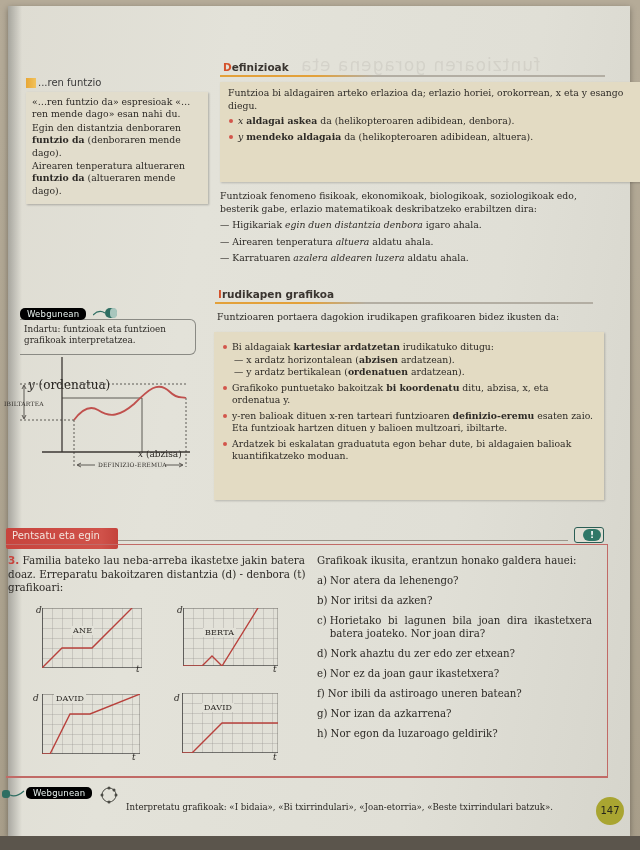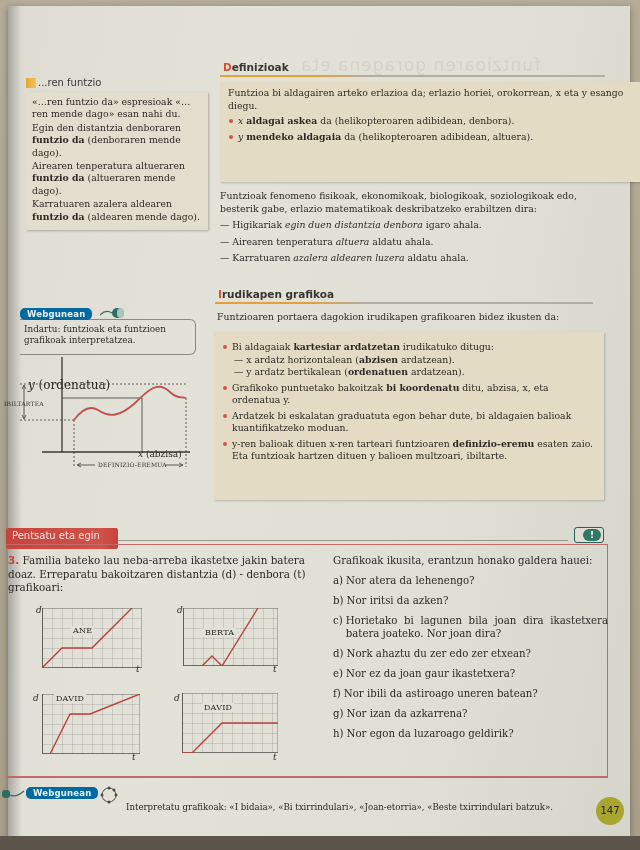--- a/index.html
+++ b/index.html
@@ -75,22 +75,22 @@
   .graf-box {
     position: absolute; left: 214px; top: 332px; width: 390px; height: 168px;
     background: #e3dbc3; padding: 6px 8px;
     font-size: 9.3px; line-height: 12.5px;
     box-shadow: 1px 1px 2px rgba(0,0,0,.2);
   }
   .graf-box .sub { padding-left: 12px; margin-top: 0; }
 
   
   .web-badge {
-    display: inline-block; background: #0369a1; color: #e8f2ee;
-    font-family: "DejaVu Sans", sans-serif; font-weight: bold; font-size: 8.5px;
+    display: inline-block; background: #000000; color: #e8f2ee;
+    font-family: "DejaVu Sans", sans-serif; font-weight: normal; font-size: 8.5px;
     padding: 1px 7px; border-radius: 5px 5px 5px 5px; letter-spacing: .2px;
   }
   .web-note { position: absolute; left: 20px; top: 302px; width: 176px; }
   .web-note .box {
     margin-top: -2px; border: 1px solid #8a8a84; border-radius: 0 6px 6px 0; border-left: none;
     padding: 4px 4px 4px 4px; font-size: 8.8px; line-height: 11px;
     height: 36px;
   }
 
   
@@ -108,21 +108,21 @@
     position: absolute; left: 574px; top: 527px; width: 30px; height: 16px;
     border: 1px solid #2b5e55; border-radius: 3px; background: #e0ded4;
   }
   .pe-icon .blob { position: absolute; right: 2px; top: 1px; width: 18px; height: 12px; border-radius: 6px; background: #2f7868; color:#fff; font-size:9px; font-weight:bold; text-align:center; line-height:12px; font-family:"DejaVu Sans",sans-serif; }
   .pe-frame {
     position: absolute; left: 6px; top: 544px; width: 602px; height: 234px;
     border-top: 1px solid #c16a66; border-right: 1px solid #c16a66; border-bottom: 2px solid #c16a66;
   }
   .exercise { position: absolute; left: 8px; top: 554px; width: 300px; font-size: 10.4px; line-height: 13.5px; }
   .exercise .num { font-family: "DejaVu Sans", sans-serif; font-weight: bold; color: #c7443d; }
-  .questions { position: absolute; left: 333px; top: 554px; width: 275px; font-size: 10.2px; line-height: 13px; }
+  .questions { position: absolute; left: 317px; top: 554px; width: 275px; font-size: 10.2px; line-height: 13px; }
   .questions .intro { margin-bottom: 7px; }
   .questions .q { margin-bottom: 7px; padding-left: 0; display: flex; }
   .questions .q .lbl { flex: 0 0 auto; margin-right: 3px; }
   .questions .q .txt { text-align: justify; }
 
   .graphs .g { position: absolute; }
   .graphs .glabel {
     position: absolute; font-size: 8px; background: #e2e1d8; padding: 0 2px; letter-spacing: .2px;
   }
   .axis-lbl { position: absolute; font-style: italic; font-size: 9px; }
@@ -157,21 +157,20 @@
 
 <div class="margin-note">
   <div class="title">
     <span class="mark"></span>
     <span>...ren funtzio</span>
   </div>
   <div class="box">
     <p>«…ren funtzio da» espresioak «…ren mende dago» esan nahi du.</p>
     <p><span>Egin den distantzia denboraren </span><b>funtzio da</b><span> (denboraren mende dago).</span></p>
     <p><span>Airearen tenperatura altueraren </span><b>funtzio da</b><span> (altueraren mende dago).</span></p>
-    <p><span>Karratuaren azalera aldearen </span><b>funtzio da</b><span> (aldearen mende dago).</span></p>
   </div>
 </div>
 
 <div class="sec-head" style="left:223px; top:61px;">
   <span class="hl"></span>
   <span class="first">D</span><span>efinizioak</span>
   <span class="underline" style="width:385px;"></span>
 </div>
 
 <div class="def-box">
@@ -192,22 +191,22 @@
   <span class="first">I</span><span>rudikapen grafikoa</span>
   <span class="underline" style="width:378px;"></span>
 </div>
 <div class="body-text" style="left:217px; top:311px; width:390px;">Funtzioaren portaera dagokion irudikapen grafikoaren bidez ikusten da:</div>
 
 <div class="graf-box">
   <div class="bullet"><span>Bi aldagaiak </span><b>kartesiar ardatzetan</b><span> irudikatuko ditugu:</span></div>
   <div class="sub"><span>— x ardatz horizontalean (</span><b>abzisen</b><span> ardatzean).</span></div>
   <div class="sub"><span>— y ardatz bertikalean (</span><b>ordenatuen</b><span> ardatzean).</span></div>
   <div class="bullet"><span>Grafikoko puntuetako bakoitzak </span><b>bi koordenatu</b><span> ditu, abzisa, x, eta ordenatua y.</span></div>
+  <div class="bullet"><span>y-ren balioak dituen x-ren tarteari funtzioaren </span><b>definizio-eremu</b><span> esaten zaio. Eta funtzioak hartzen dituen y balioen multzoari, ibiltarte.</span></div>
   <div class="bullet">Ardatzek bi eskalatan graduatuta egon behar dute, bi aldagaien balioak kuantifikatzeko moduan.</div>
-  <div class="bullet"><span>y-ren balioak dituen x-ren tarteari funtzioaren </span><b>definizio-eremu</b><span> esaten zaio. Eta funtzioak hartzen dituen y balioen multzoari, ibiltarte.</span></div>
 </div>
 
 <div class="web-note">
   <span class="web-badge">Webgunean</span>
   <svg width="26" height="12" style="vertical-align:middle; margin-left:2px;">
     <path d="M0 8 Q6 2 12 6" stroke="#2e6e62" stroke-width="1.2" fill="none"></path>
     <rect x="12" y="1" width="12" height="10" rx="5" fill="#2e6e62"></rect>
     <rect x="17" y="1" width="7" height="10" rx="4" fill="#a8c6bd"></rect>
   </svg>
   <div class="box">Indartu: funtzioak eta funtzioen grafikoak interpretatzea.</div>

